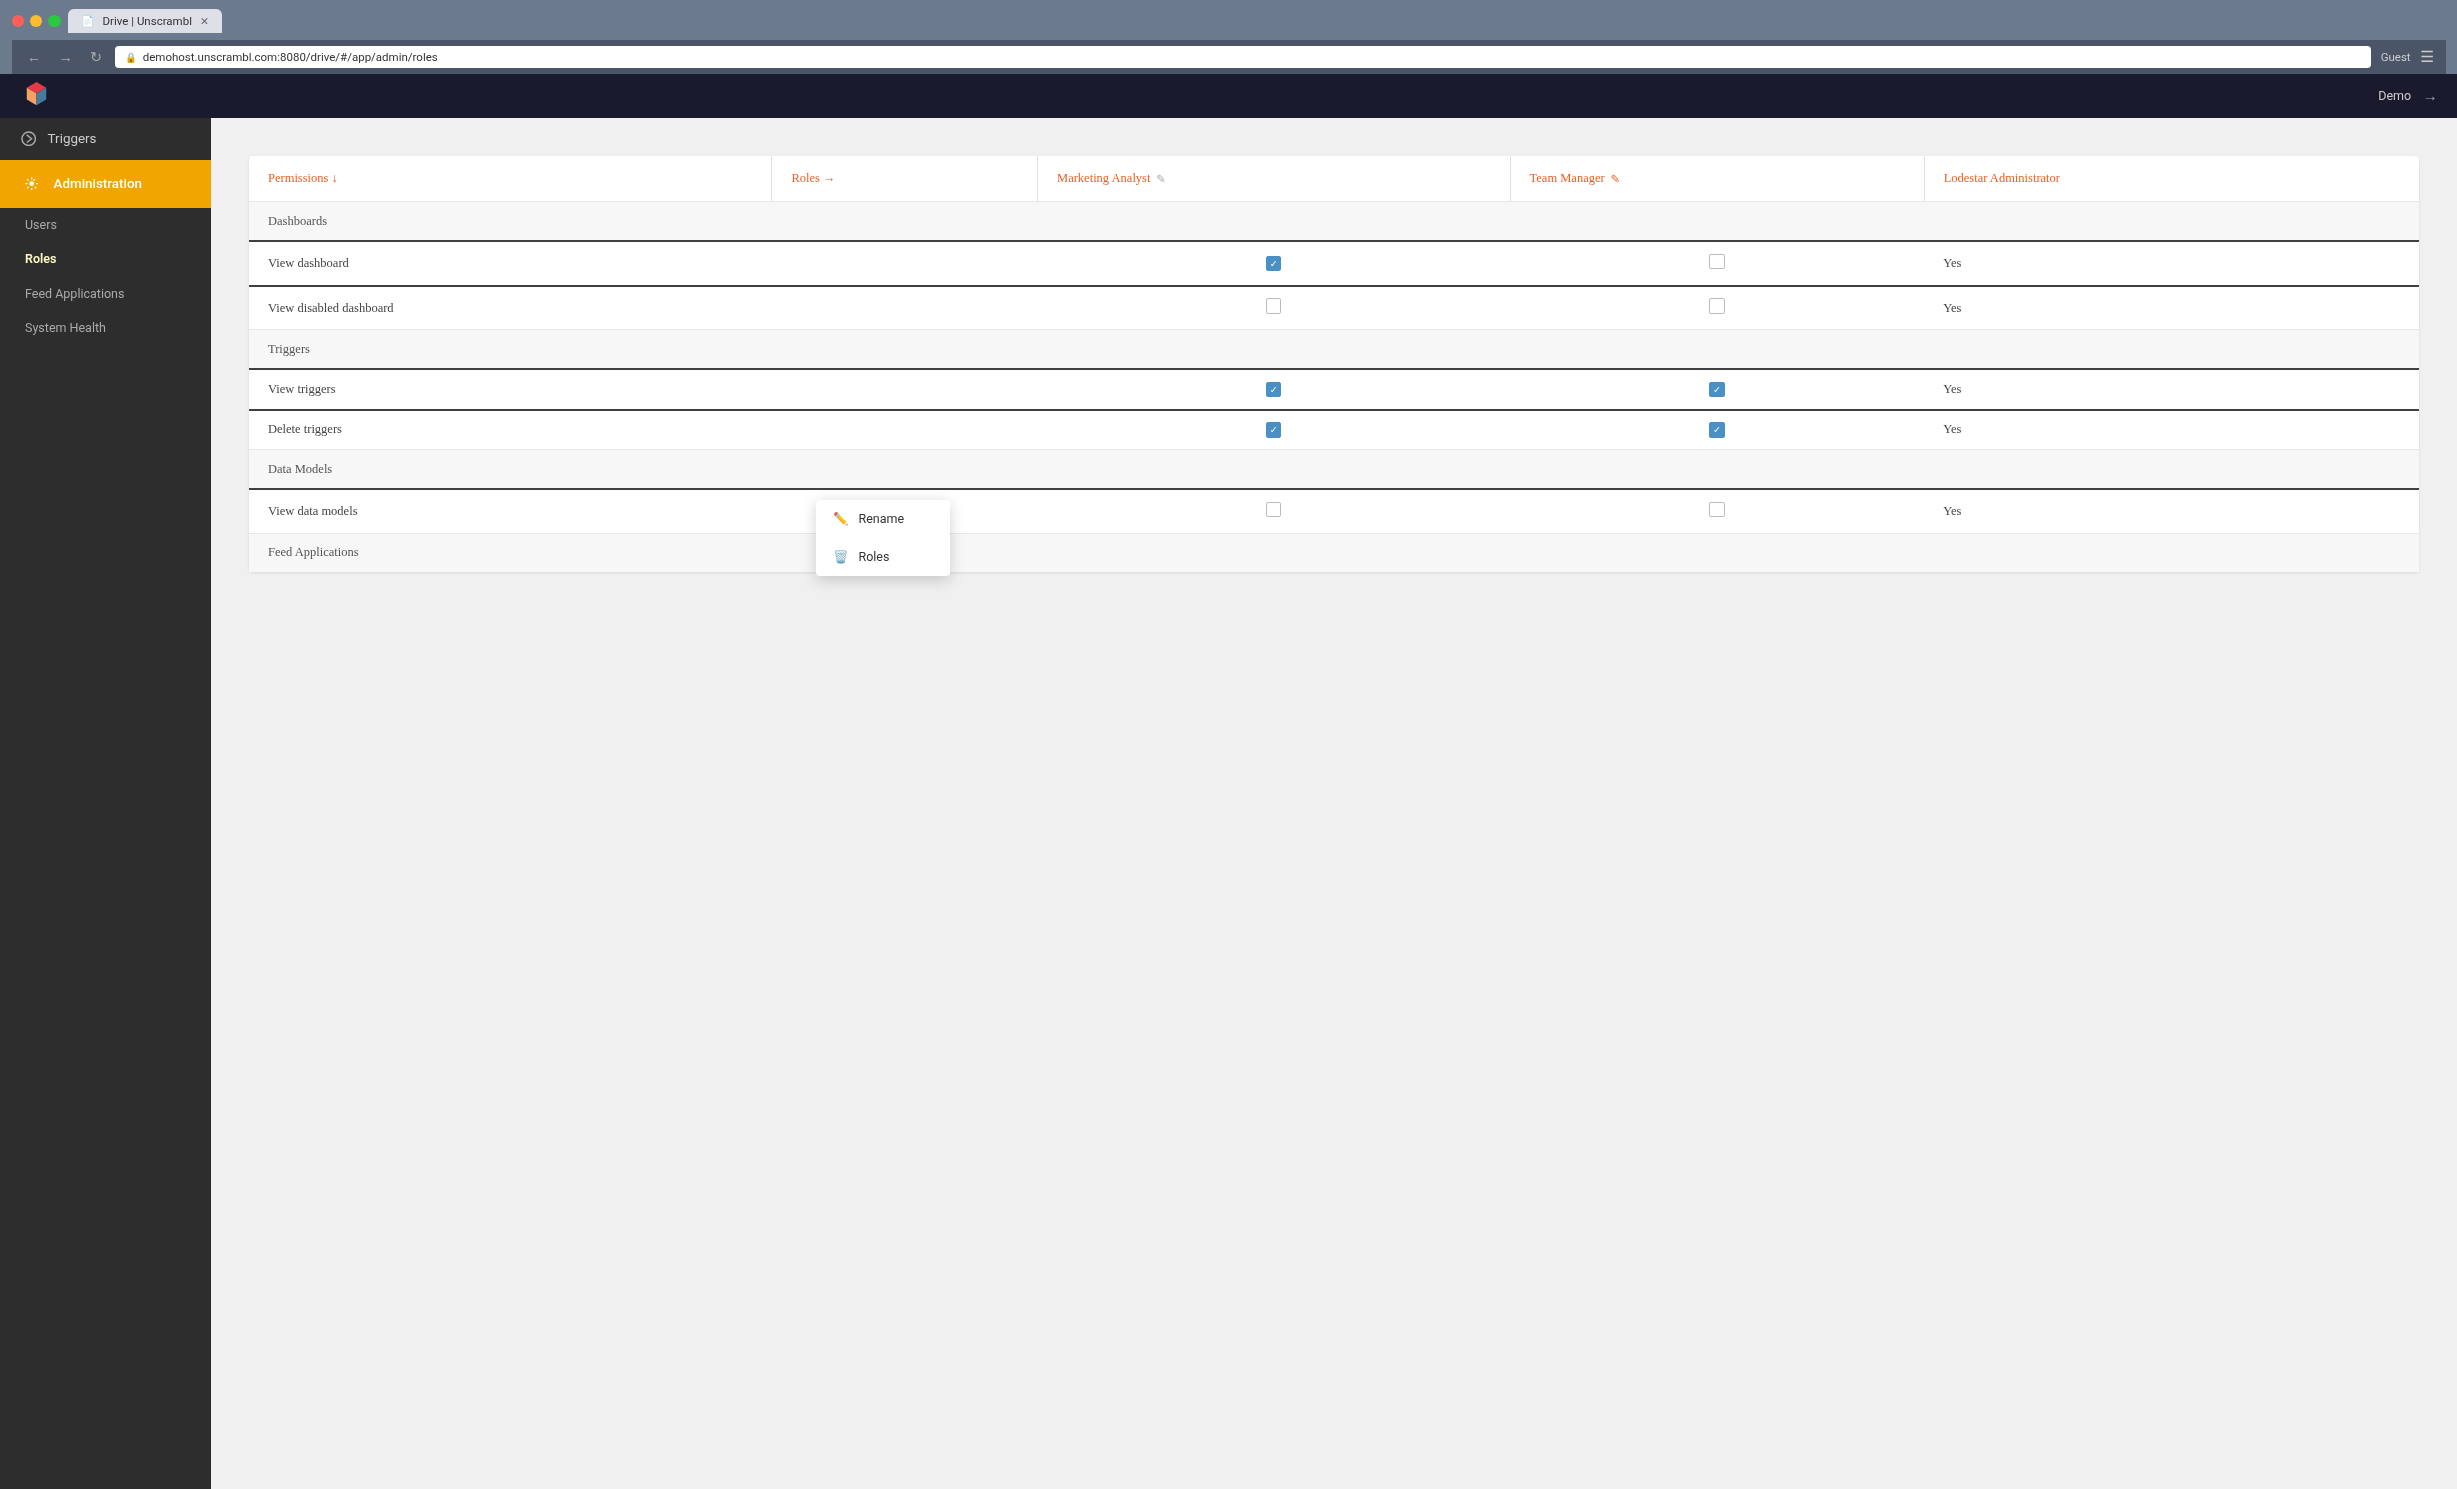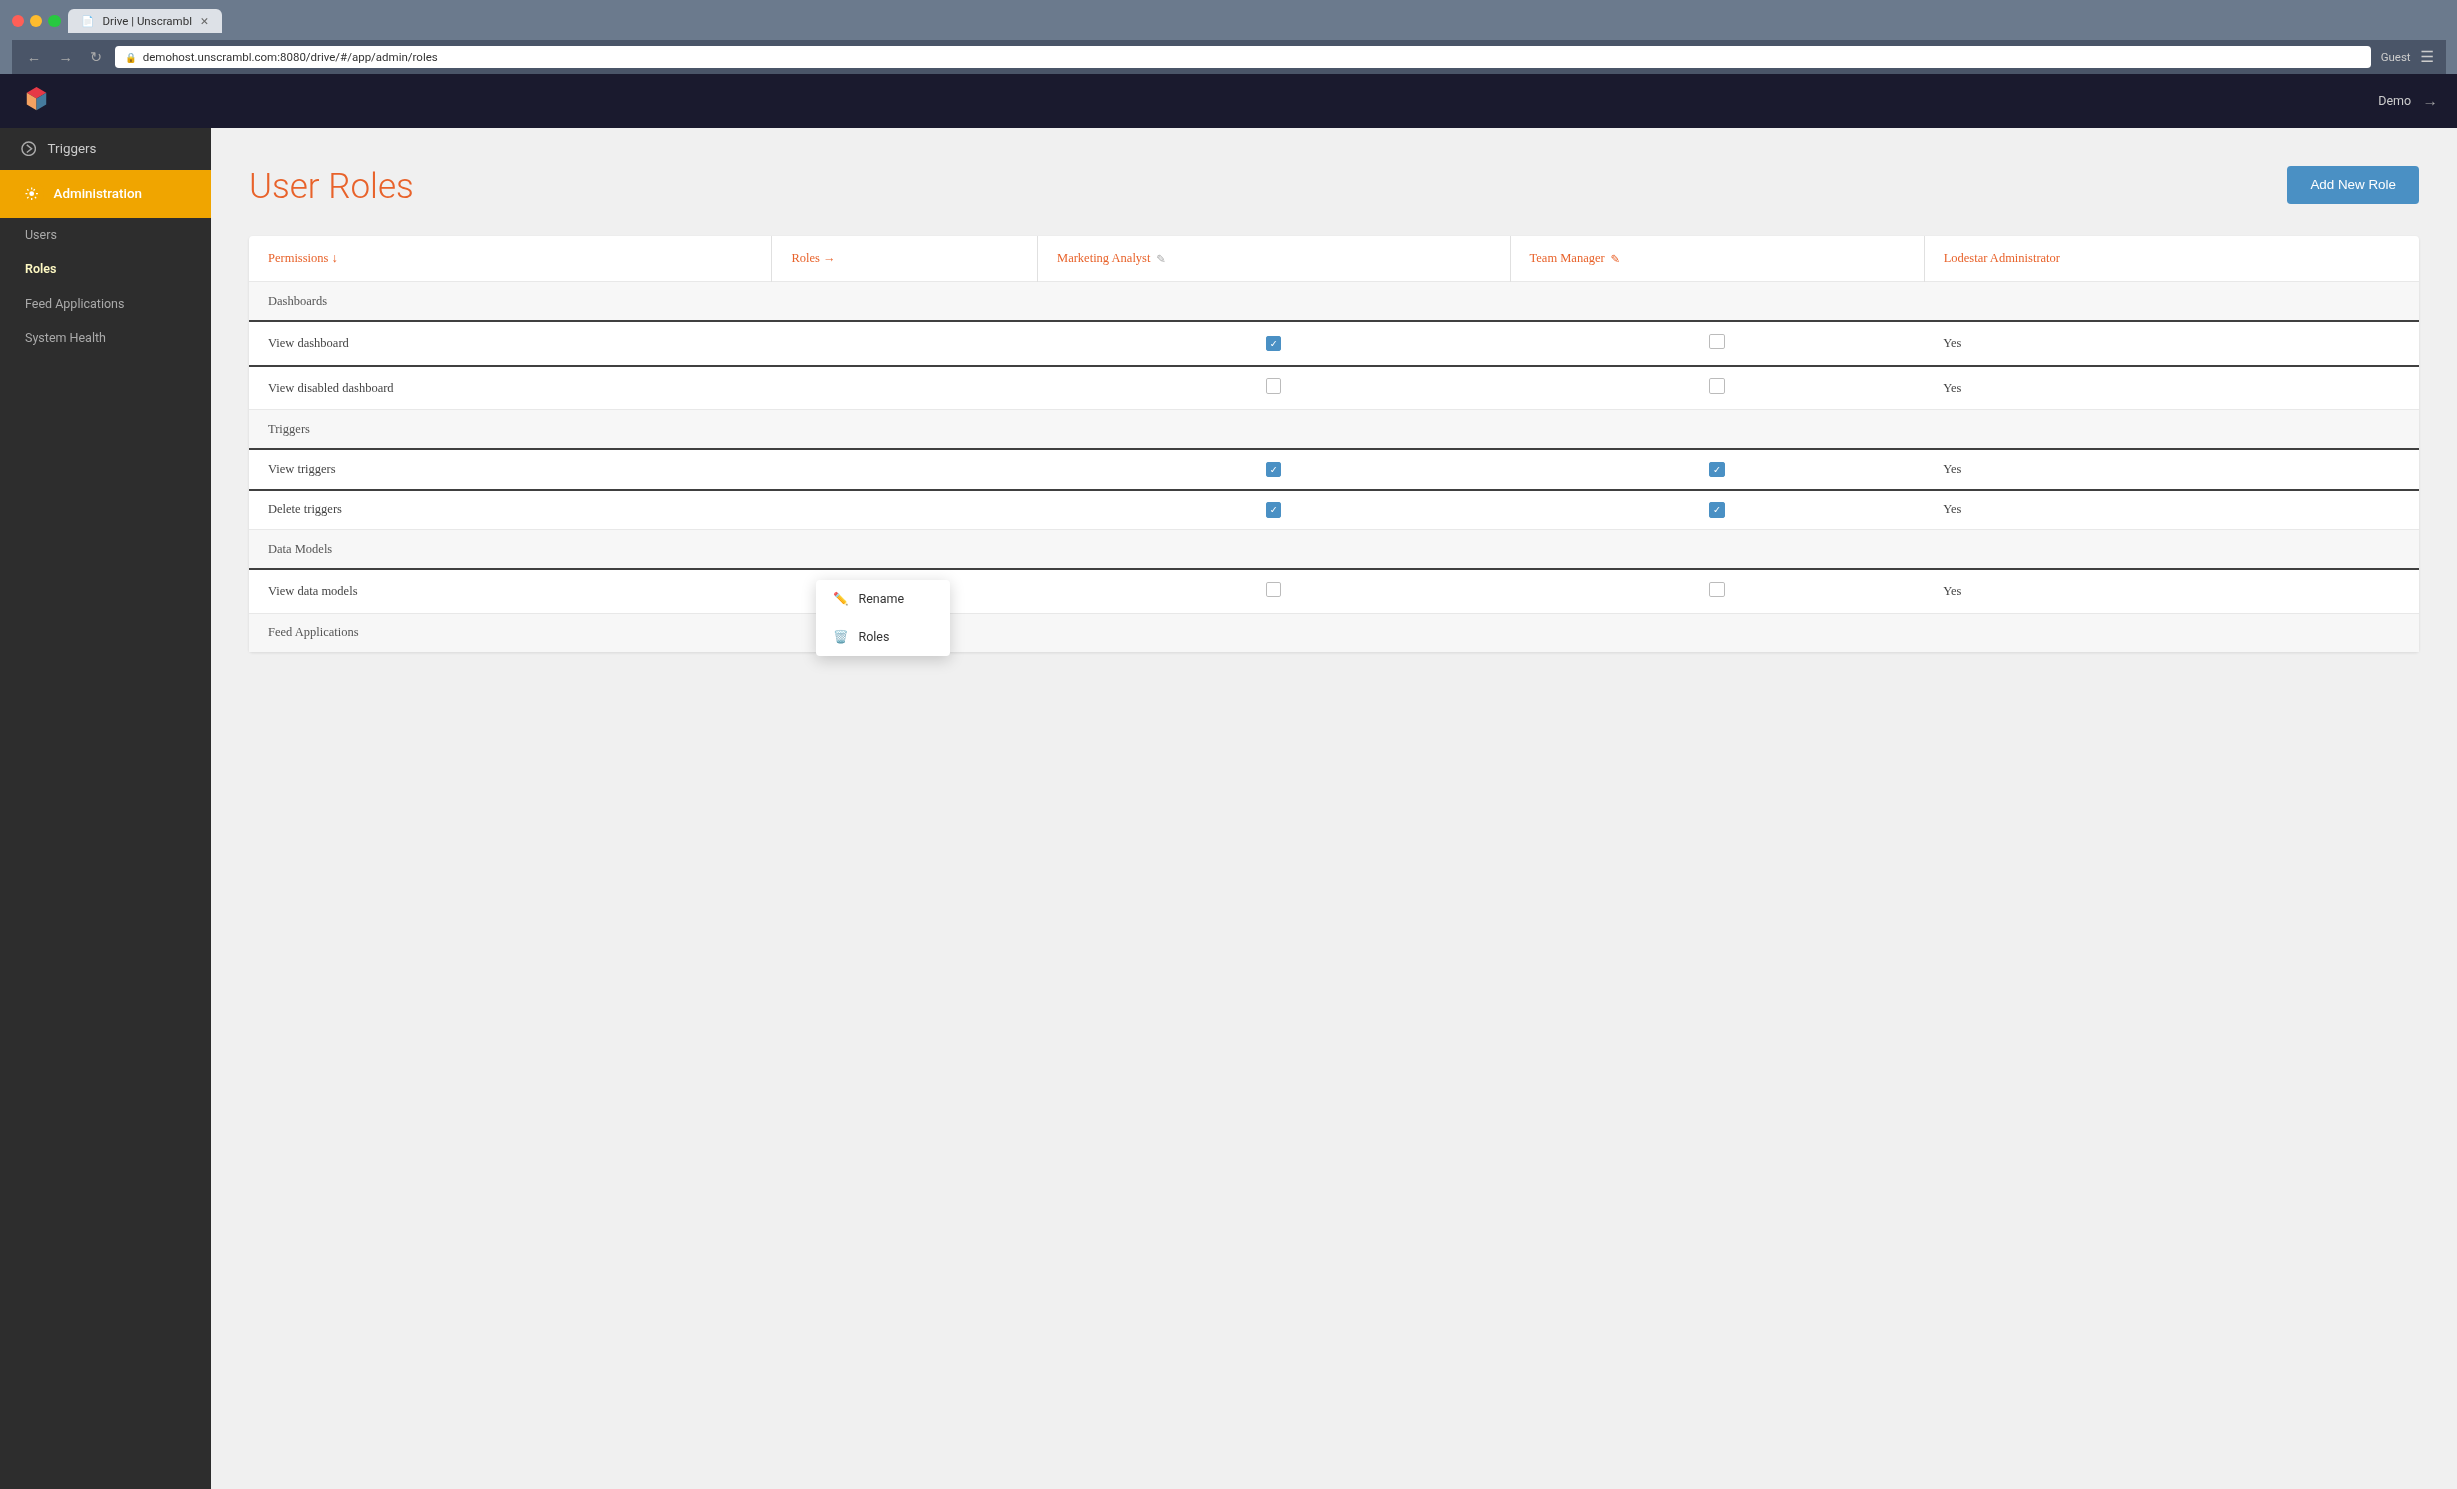--- a/index.html
+++ b/index.html
@@ -81,21 +81,21 @@
       display: flex;
       flex-direction: column;
       height: calc(100vh - 69px);
       min-height: 672px;
     }
     .app-topbar {
       background: #1a1a2e;
       display: flex;
       align-items: center;
       padding: 0 19px;
-      height: 54px;
+      height: 44px;
       justify-content: space-between;
     }
     .app-logo {
       display: flex;
       align-items: center;
       gap: 0;
     }
     .logo-cube {
       width: 35px;
       height: 35px;
@@ -380,24 +380,20 @@
       </div>
       <div class="sidebar-sub-item">
         <span>Feed Applications</span>
       </div>
       <div class="sidebar-sub-item">
         <span>System Health</span>
       </div>
     </div>
 
     <div class="main-content">
-      <div class="page-header">
-        <h1 class="page-title">User Roles</h1>
-        <button class="add-btn">Add New Role</button>
-      </div>
 
       <div class="roles-table-container">
 
         <div class="context-menu">
           <div class="context-menu-item">
             <span class="menu-item-icon">✏️</span>
             <span>Rename</span>
           </div>
           <div class="context-menu-item">
             <span class="menu-item-icon">🗑️</span>

